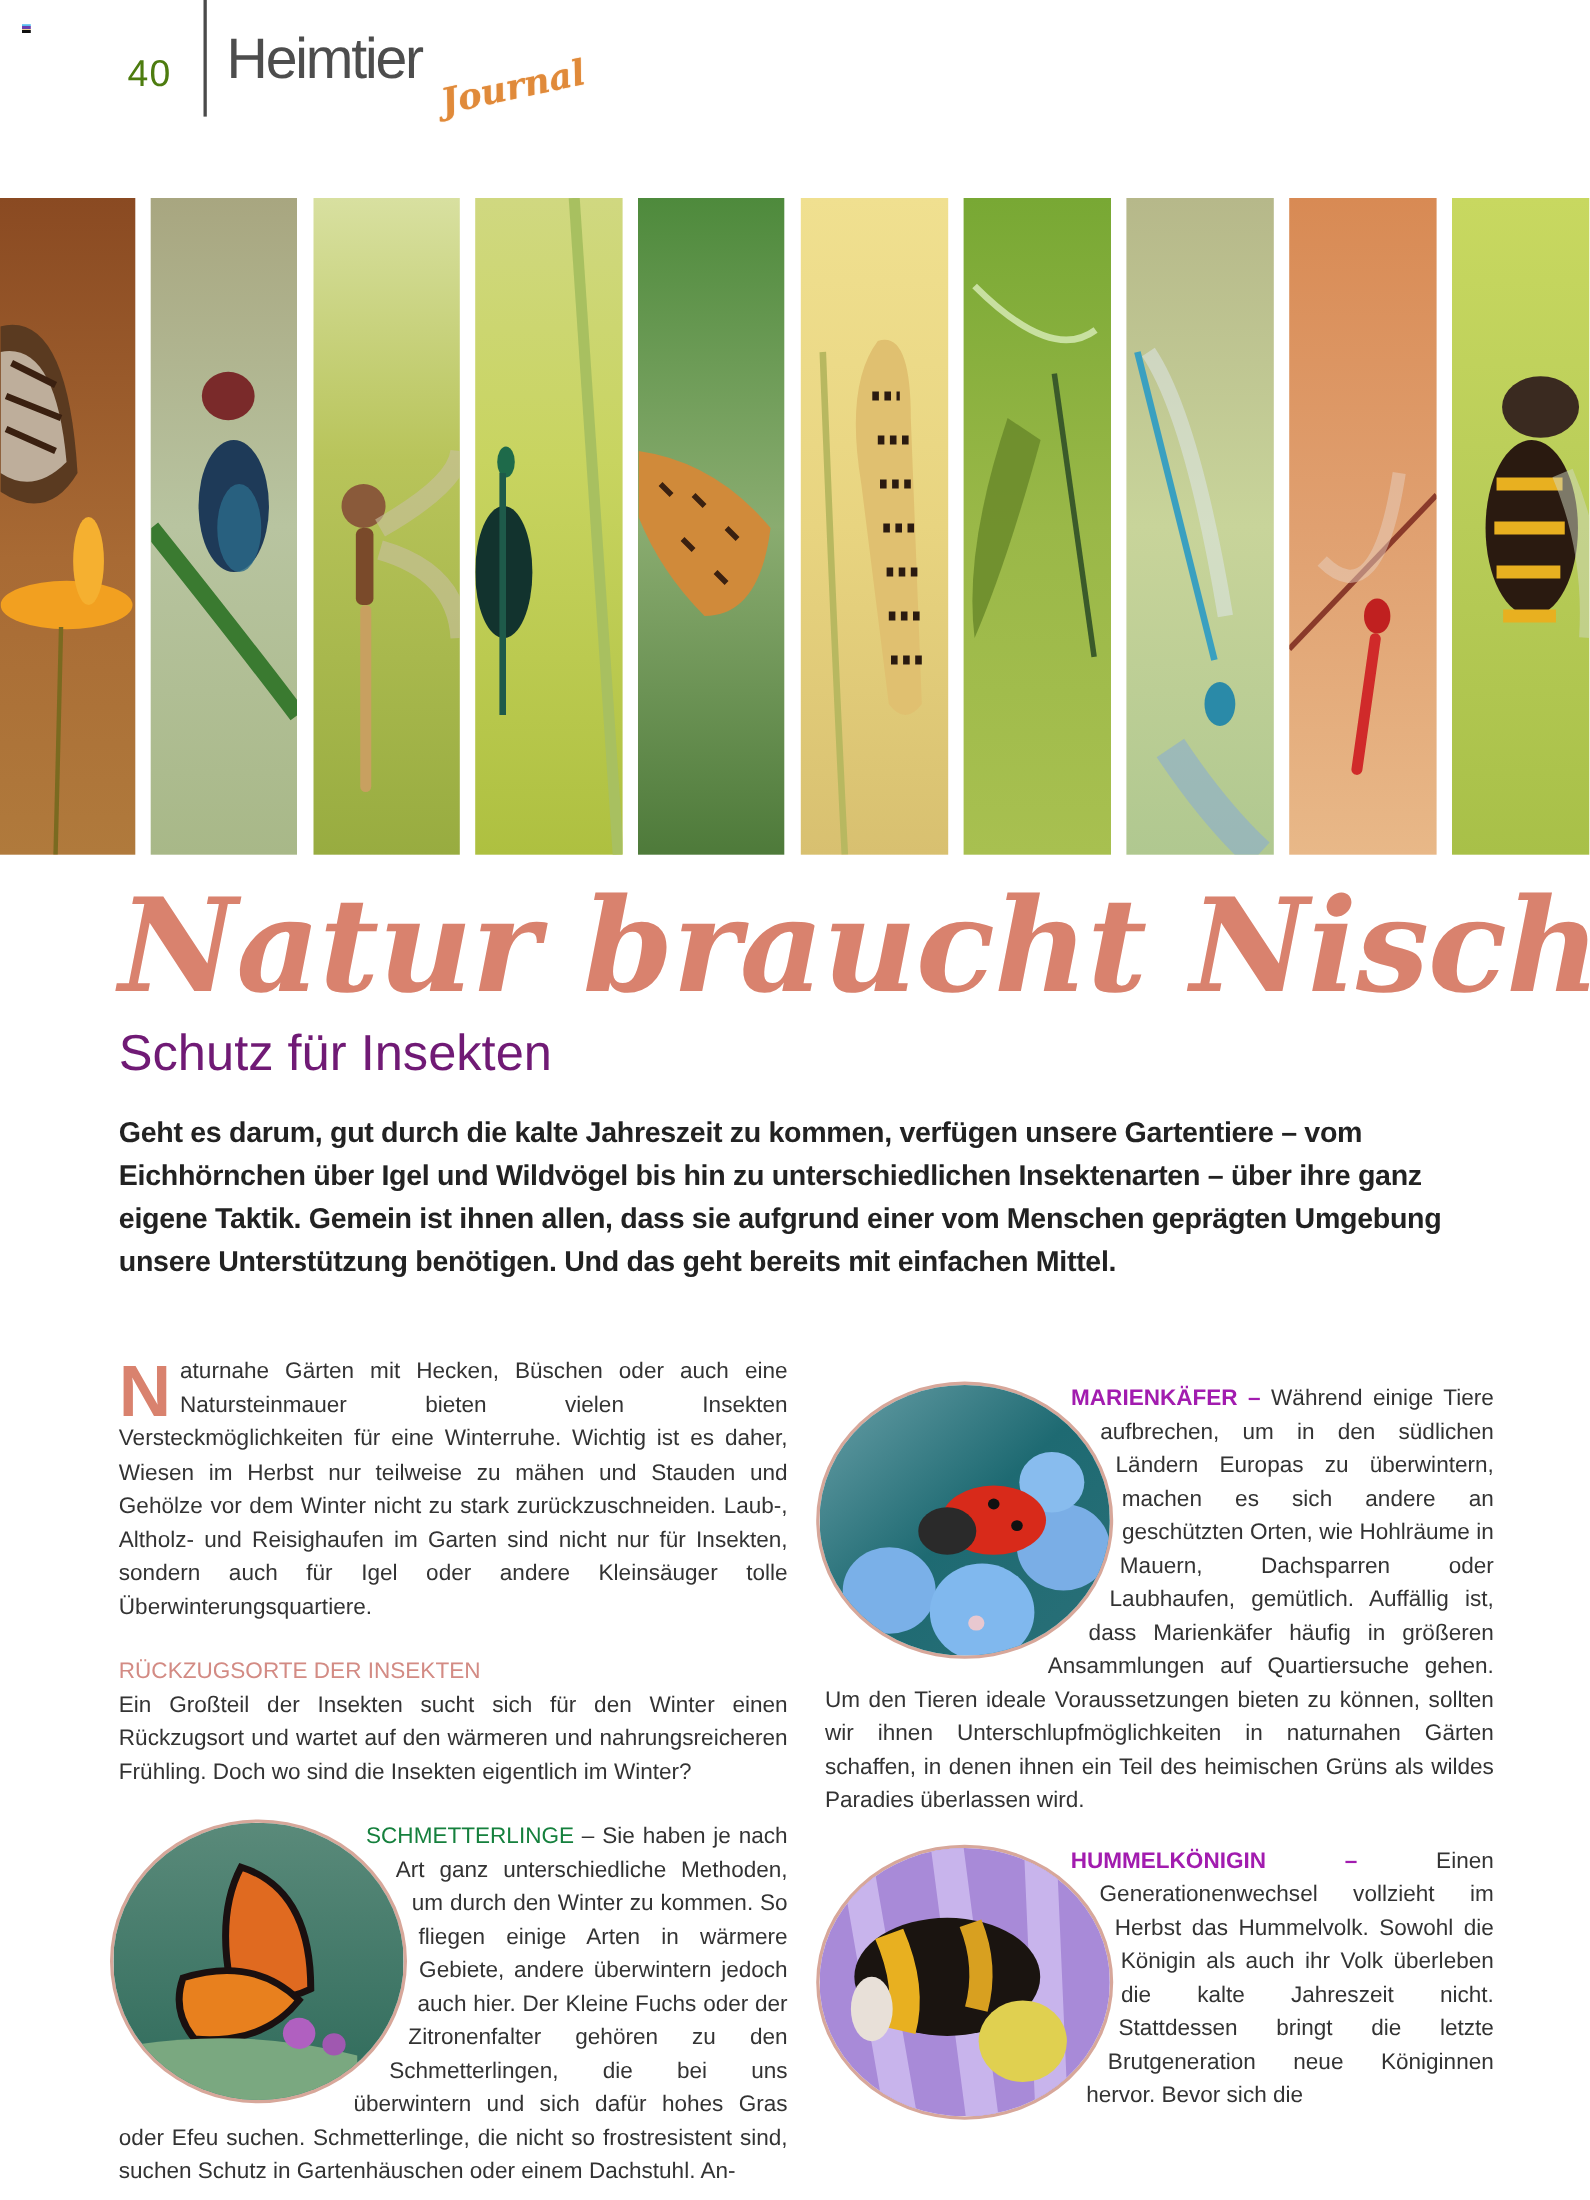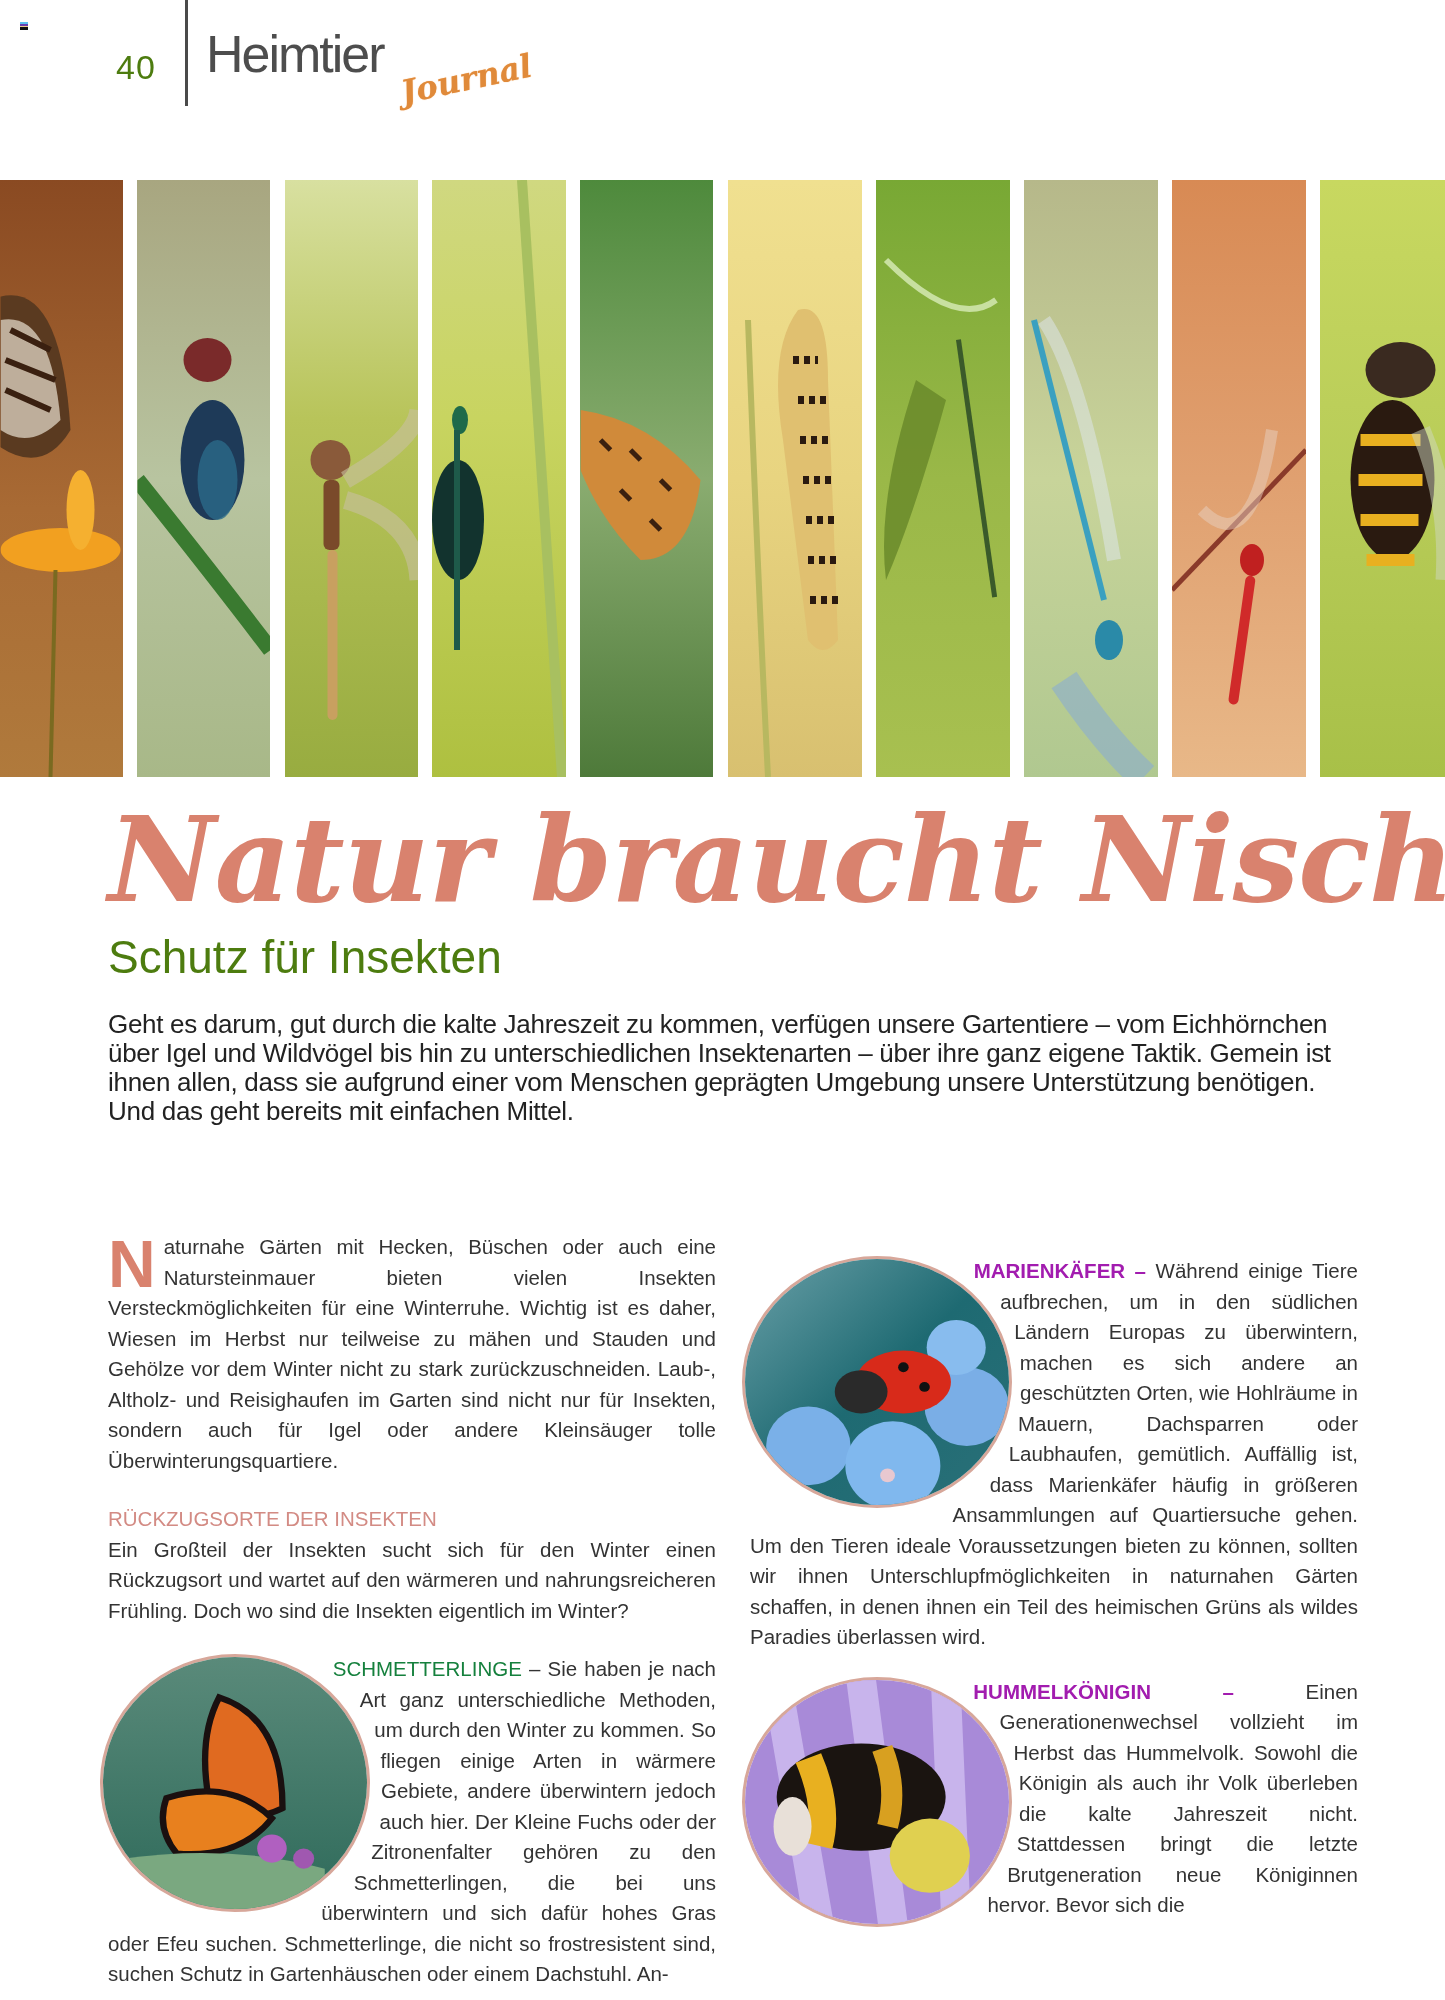--- a/index.html
+++ b/index.html
@@ -17,22 +17,22 @@
               font-family: "DejaVu Serif", serif; transform: rotate(-12deg); text-shadow: 0 0 1px #f3b070; }
 
   
   .banner { left: 0; top: 180px; width: 1445px; height: 597px; }
   .strip { position: absolute; top: 0; height: 597px; overflow: hidden; }
   .strip .insect { position: absolute; left: 50%; transform: translateX(-50%); }
 
   
   .title { left: 108px; top: 790px; font-size: 118px; color: #d9826e; font-style: italic; font-weight: bold;
            font-family: "DejaVu Serif", serif; letter-spacing: -1px; white-space: nowrap; }
-  .subtitle { left: 108px; top: 930px; font-size: 46px; color: #4d7c0f; }
-  .lead { left: 108px; top: 1010px; width: 1250px; font-size: 26px; line-height: 29px; font-weight: normal;
+  .subtitle { left: 108px; top: 930px; font-size: 46px; color: #701a75; }
+  .lead { left: 108px; top: 1010px; width: 1250px; font-size: 26px; line-height: 39px; font-weight: bold;
           color: #222; letter-spacing: -0.3px; }
 
   
   .col { font-size: 20.5px; line-height: 30.5px; color: #333; text-align: justify; }
   .col p { margin: 0; }
   .left-col { left: 108px; top: 1232px; width: 608px; }
   .right-col { left: 750px; top: 1232px; width: 608px; }
   .dropcap { float: left; font-size: 66px; line-height: 56px; color: #d9826e; font-weight: bold;
              margin: 4px 8px 0 0; }
   .section-head { color: #d38b84; font-size: 20.5px; margin-top: 28px; text-transform: uppercase; }

